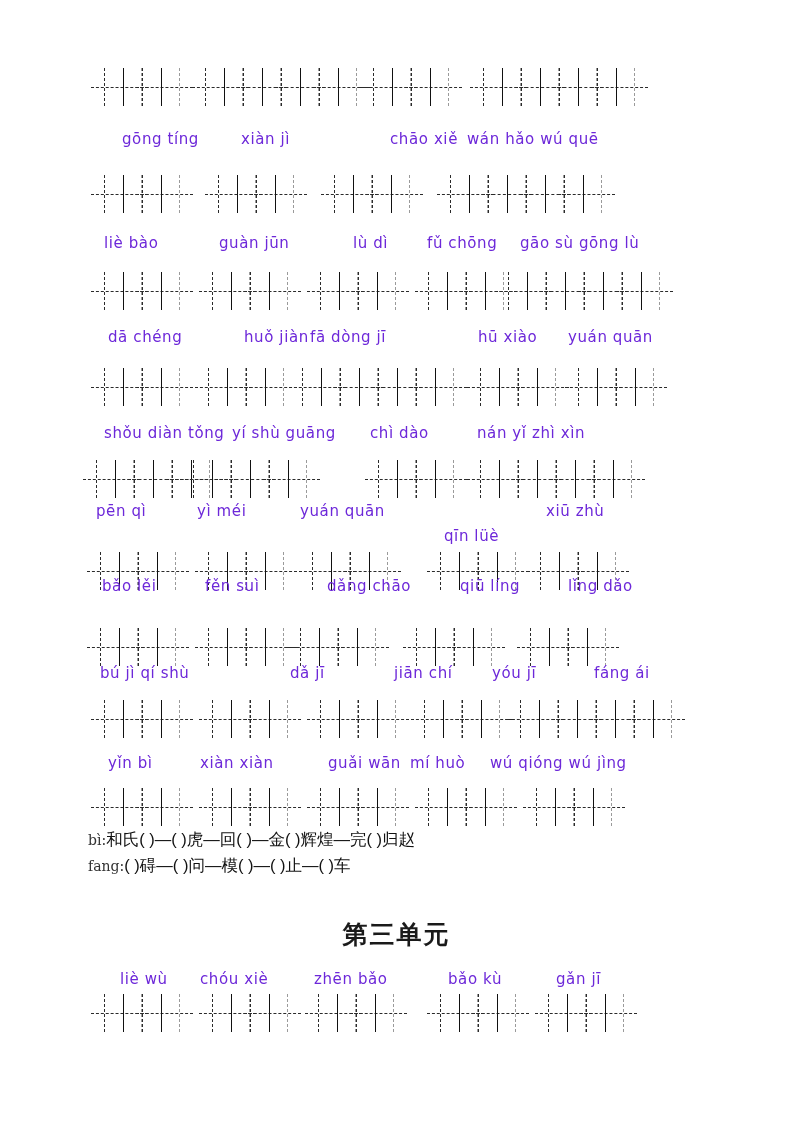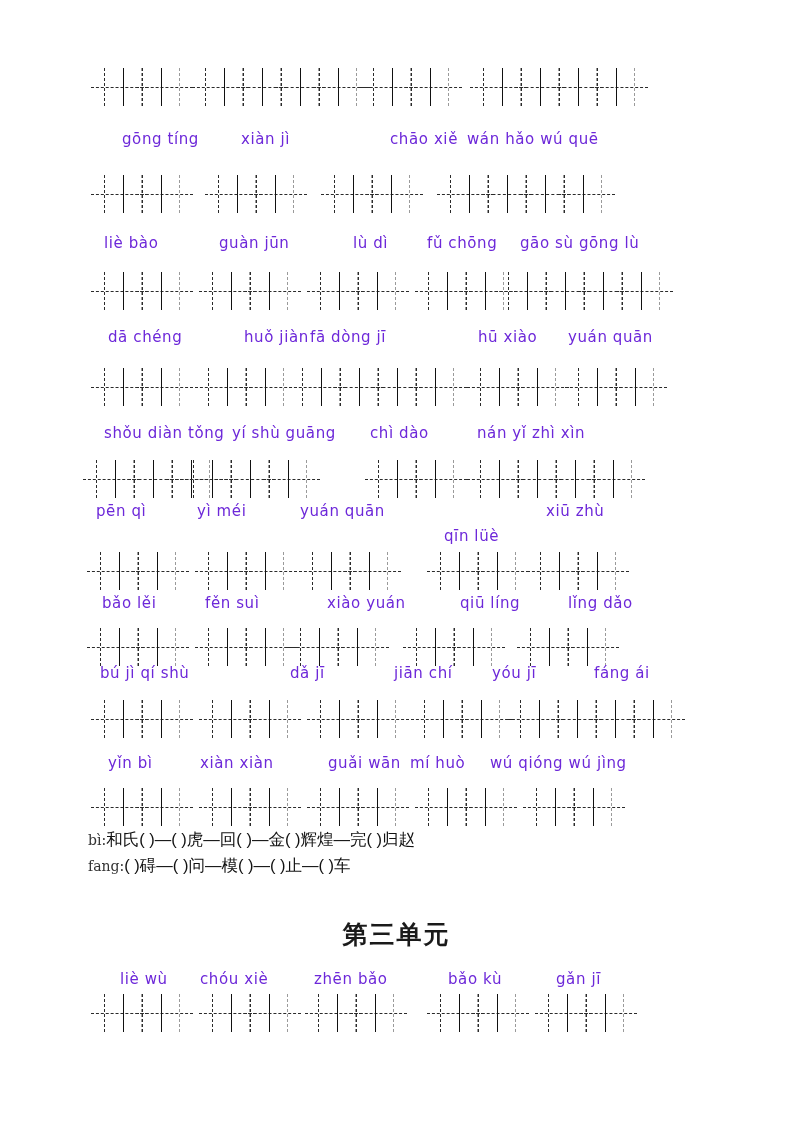--- a/index.html
+++ b/index.html
@@ -282,24 +282,24 @@
         </div>
         <div class="grid-group" style="left: 440px;">
           <div class="cell"></div>
           <div class="cell"></div>
         </div>
         <div class="grid-group" style="left: 540px;">
           <div class="cell"></div>
           <div class="cell"></div>
         </div>
       </div>
-      <div class="pinyin-strip" style="position: absolute; top: 592px;">
+      <div class="pinyin-strip" style="position: absolute; top: 575px;">
         <div class="pinyin" style="left: 102px;">bǎo  lěi</div>
         <div class="pinyin" style="left: 205px;">fěn suì</div>
-        <div class="pinyin" style="left: 327px;">xiào yuán</div>
+        <div class="pinyin" style="left: 327px;">dǎng chāo</div>
         <div class="pinyin" style="left: 460px;">qiū líng</div>
         <div class="pinyin" style="left: 568px;">lǐng dǎo</div>
       </div>
       <div class="grid-strip" style="position: absolute; top: 628px;">
         <div class="grid-group" style="left: 100px;">
           <div class="cell"></div>
           <div class="cell"></div>
         </div>
         <div class="grid-group" style="left: 208px;">
           <div class="cell"></div>

